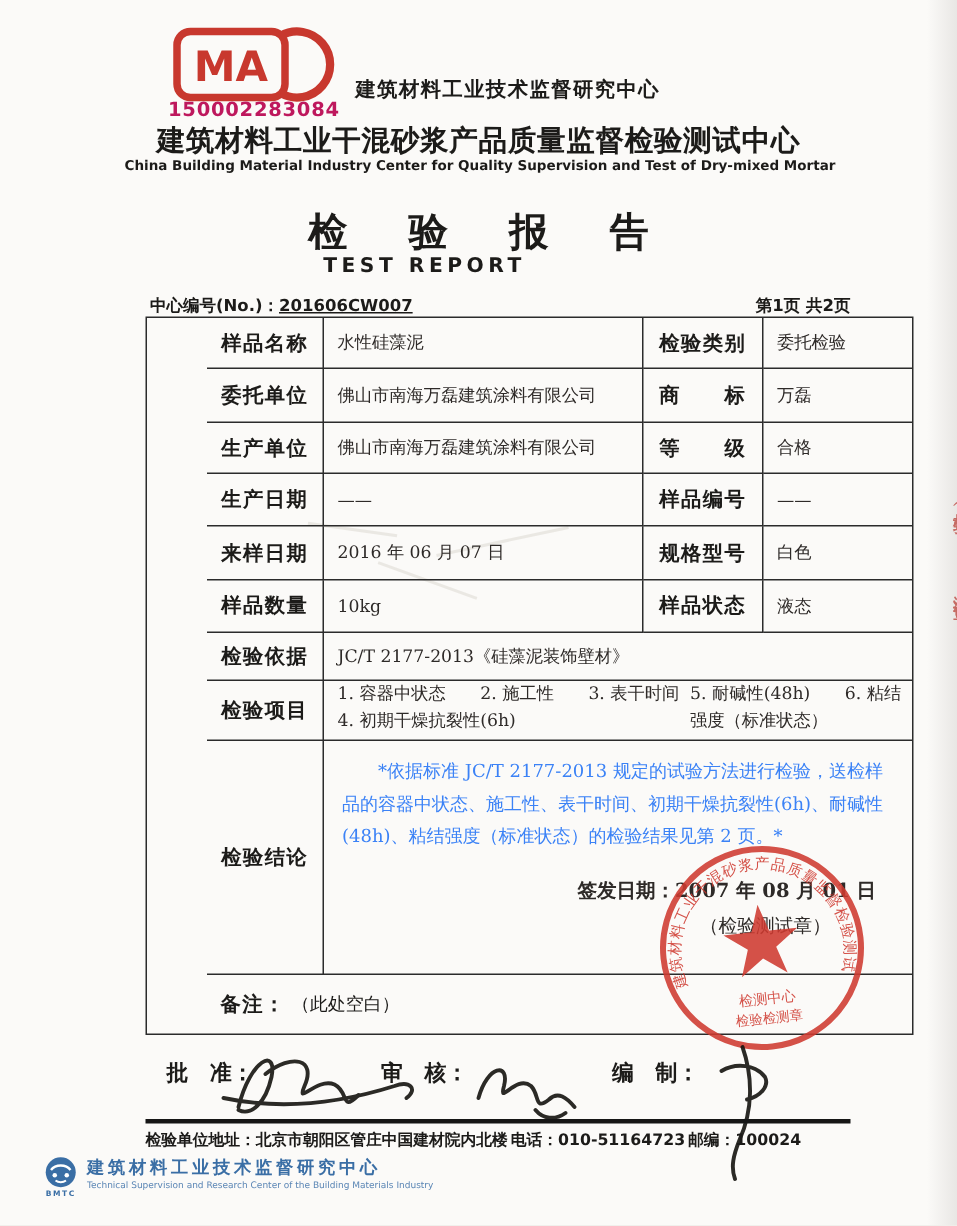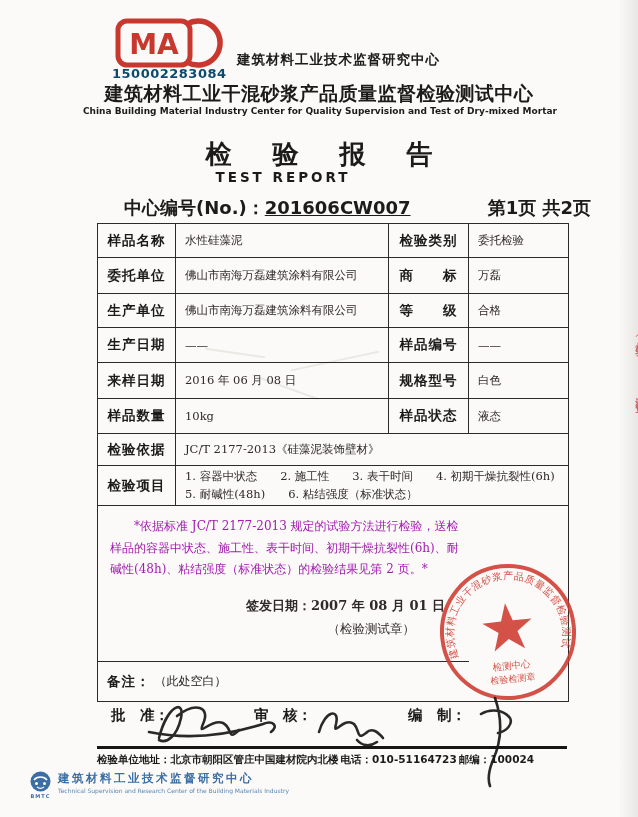--- a/index.html
+++ b/index.html
@@ -1,44 +1,44 @@
 <!DOCTYPE html>
 <html><head>
 <meta charset="utf-8">
 <style>
   html,body{margin:0;padding:0;background:#e9e7e3;}
   .page{position:relative;width:638px;height:817px;background:#fbfaf8;overflow:hidden;
         font-family:"DejaVu Sans","Liberation Sans",sans-serif;color:#1c1b19;}
   .abs{position:absolute;}
   
-  .cma-num{left:112px;top:66px;color:#0c4a6e;font-weight:bold;font-size:13px;letter-spacing:.5px;}
+  .cma-num{left:112px;top:66px;color:#be185d;font-weight:bold;font-size:13px;letter-spacing:.5px;}
   .org-small{left:237px;top:51px;font-size:13.5px;font-weight:bold;letter-spacing:1px;}
   .org-large{left:80px;top:81px;width:478px;text-align:center;font-size:19px;font-weight:bold;letter-spacing:.5px;}
   .org-en{left:60px;top:106px;width:520px;text-align:center;font-size:9px;font-weight:bold;}
   .title-zh{left:0;top:137px;width:638px;text-align:center;font-size:26px;font-weight:bold;letter-spacing:16px;text-indent:16px;}
   .title-en{left:0;top:169px;width:566px;text-align:center;font-size:13.5px;font-weight:bold;letter-spacing:3px;}
-  .meta-row{left:100px;top:196px;width:467px;display:flex;justify-content:space-between;font-size:18px;font-weight:bold;margin-left:24px;}
+  .meta-row{left:100px;top:196px;width:467px;display:flex;justify-content:space-between;font-size:11px;font-weight:bold;}
   .meta-no u{text-decoration:underline;font-weight:bold;}
   
-  .info-table{left:97px;top:223px;width:470px;display:grid;
+  .info-table{left:97px;top:211px;width:470px;display:grid;
     grid-template-columns:78px 213px 80px 99px;
     grid-template-rows:34px 36px 34px 35px 36px 35px 32px 40px 156px 39px;
-    border:1.8px solid #2b2b2b;background:transparent;}
+    border:1.8px solid #2b2b2b;background:transparent;padding-left:40px;}
   .cell{border-right:1.4px solid #2b2b2b;border-bottom:1.4px solid #2b2b2b;
         display:flex;align-items:center;overflow:hidden;}
   .cell.lc{border-right:none;}
   .cell.lr{border-bottom:none;}
   .lab{justify-content:center;font-weight:bold;font-size:13.5px;letter-spacing:1px;}
   .val{padding-left:9px;font-family:"DejaVu Serif","Liberation Serif",serif;font-size:11.5px;color:#2e2a28;}
   .span3{grid-column:span 3;}
   .span4{grid-column:1 / -1;}
-  .items-cell{flex-direction:column;align-items:flex-start;justify-content:center;line-height:1.55;}
+  .items-cell{flex-direction:row;align-items:flex-start;justify-content:center;line-height:1.55;}
   .concl-cell{position:relative;display:block;padding:10px 10px 0 12px;}
   .concl-text{font-family:"DejaVu Serif","Liberation Serif",serif;font-size:12px;line-height:1.8;
-              text-indent:2em;color:#a21caf;}
+              text-indent:2em;color:#3b82f6;}
   .issue-date{margin-top:16px;text-align:right;padding-right:14px;font-size:13px;font-weight:bold;}
   .stamp-note{margin-top:6px;text-align:right;padding-right:44px;font-size:12.5px;font-weight:normal;}
   .remark-cell{padding-left:9px;font-size:13px;}
   .remark-cell b{font-size:13.5px;letter-spacing:1px;}
   .remark-val{font-family:"DejaVu Serif","Liberation Serif",serif;margin-left:4px;font-size:12px;}
   
   .approval{left:97px;top:706px;width:470px;display:flex;font-size:14.5px;font-weight:bold;}
   .approval .ap1{margin-left:14px;} .approval .ap2{margin-left:85px;} .approval .ap3{margin-left:96px;}
   .rule{left:97px;top:746px;width:470px;height:3px;background:#161616;}
   .addr-row{left:97px;top:753px;width:478px;display:flex;gap:2px;font-size:10.5px;font-weight:bold;white-space:nowrap;}
@@ -101,38 +101,39 @@
     <div class="cell val">佛山市南海万磊建筑涂料有限公司</div>
     <div class="cell lab">等　　级</div>
     <div class="cell val lc">合格</div>
 
     <div class="cell lab">生产日期</div>
     <div class="cell val">——</div>
     <div class="cell lab">样品编号</div>
     <div class="cell val lc">——</div>
 
     <div class="cell lab">来样日期</div>
-    <div class="cell val">2016 年 06 月 08 日</div>
+    <div class="cell val">2016 年 06 月 07 日</div>
     <div class="cell lab">规格型号</div>
     <div class="cell val lc">白色</div>
 
     <div class="cell lab">样品数量</div>
     <div class="cell val">10kg</div>
     <div class="cell lab">样品状态</div>
     <div class="cell val lc">液态</div>
 
     <div class="cell lab">检验依据</div>
     <div class="cell val span3 lc">JC/T 2177-2013《硅藻泥装饰壁材》</div>
 
     <div class="cell lab">检验项目</div>
     <div class="cell val span3 lc items-cell">
       <span>1. 容器中状态　　2. 施工性　　3. 表干时间　　4. 初期干燥抗裂性(6h)</span>
       <span>5. 耐碱性(48h)　　6. 粘结强度（标准状态）</span>
     </div>
 
+    <div class="cell lab">检验结论</div>
     <div class="cell val span3 lc concl-cell">
       <div class="concl-text">*依据标准 JC/T 2177-2013 规定的试验方法进行检验，送检样品的容器中状态、施工性、表干时间、初期干燥抗裂性(6h)、耐碱性(48h)、粘结强度（标准状态）的检验结果见第 2 页。*</div>
       <div class="issue-date">签发日期：2007 年 08 月 01 日</div>
       <div class="stamp-note">（检验测试章）</div>
     </div>
 
     <div class="cell span4 lc lr remark-cell">
       <b>备注：</b>
       <span class="remark-val">（此处空白）</span>
     </div>

